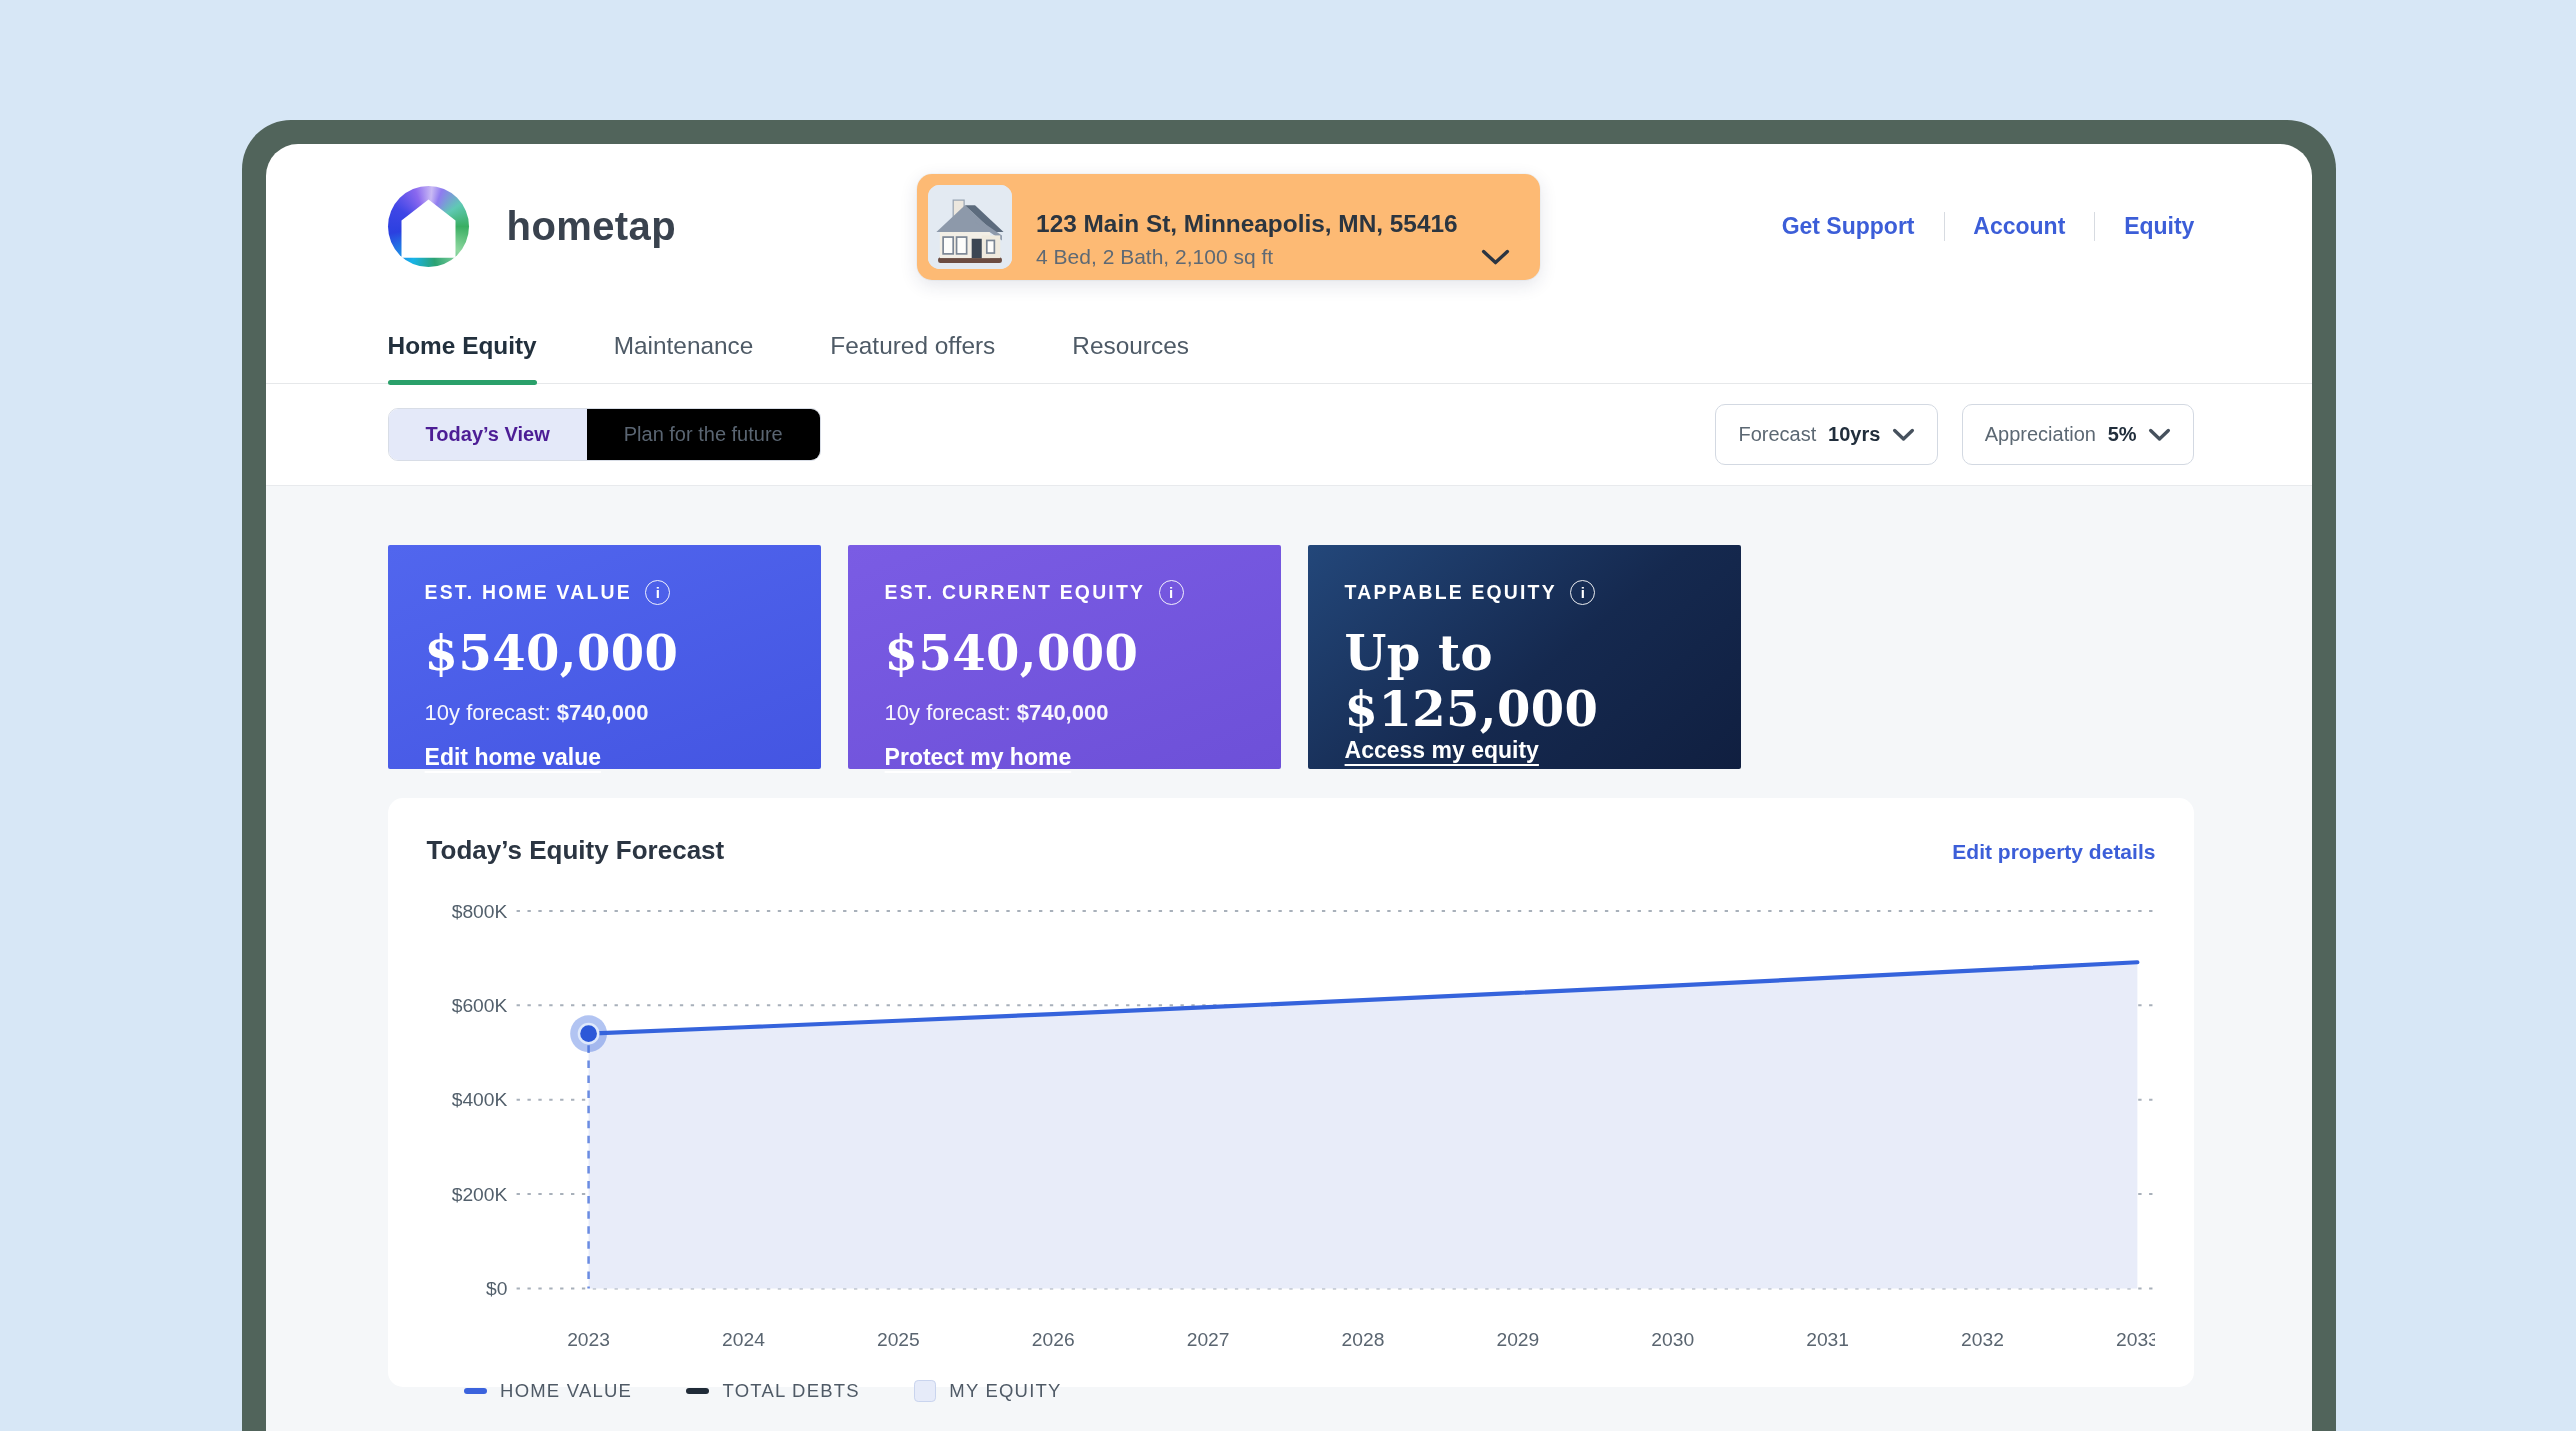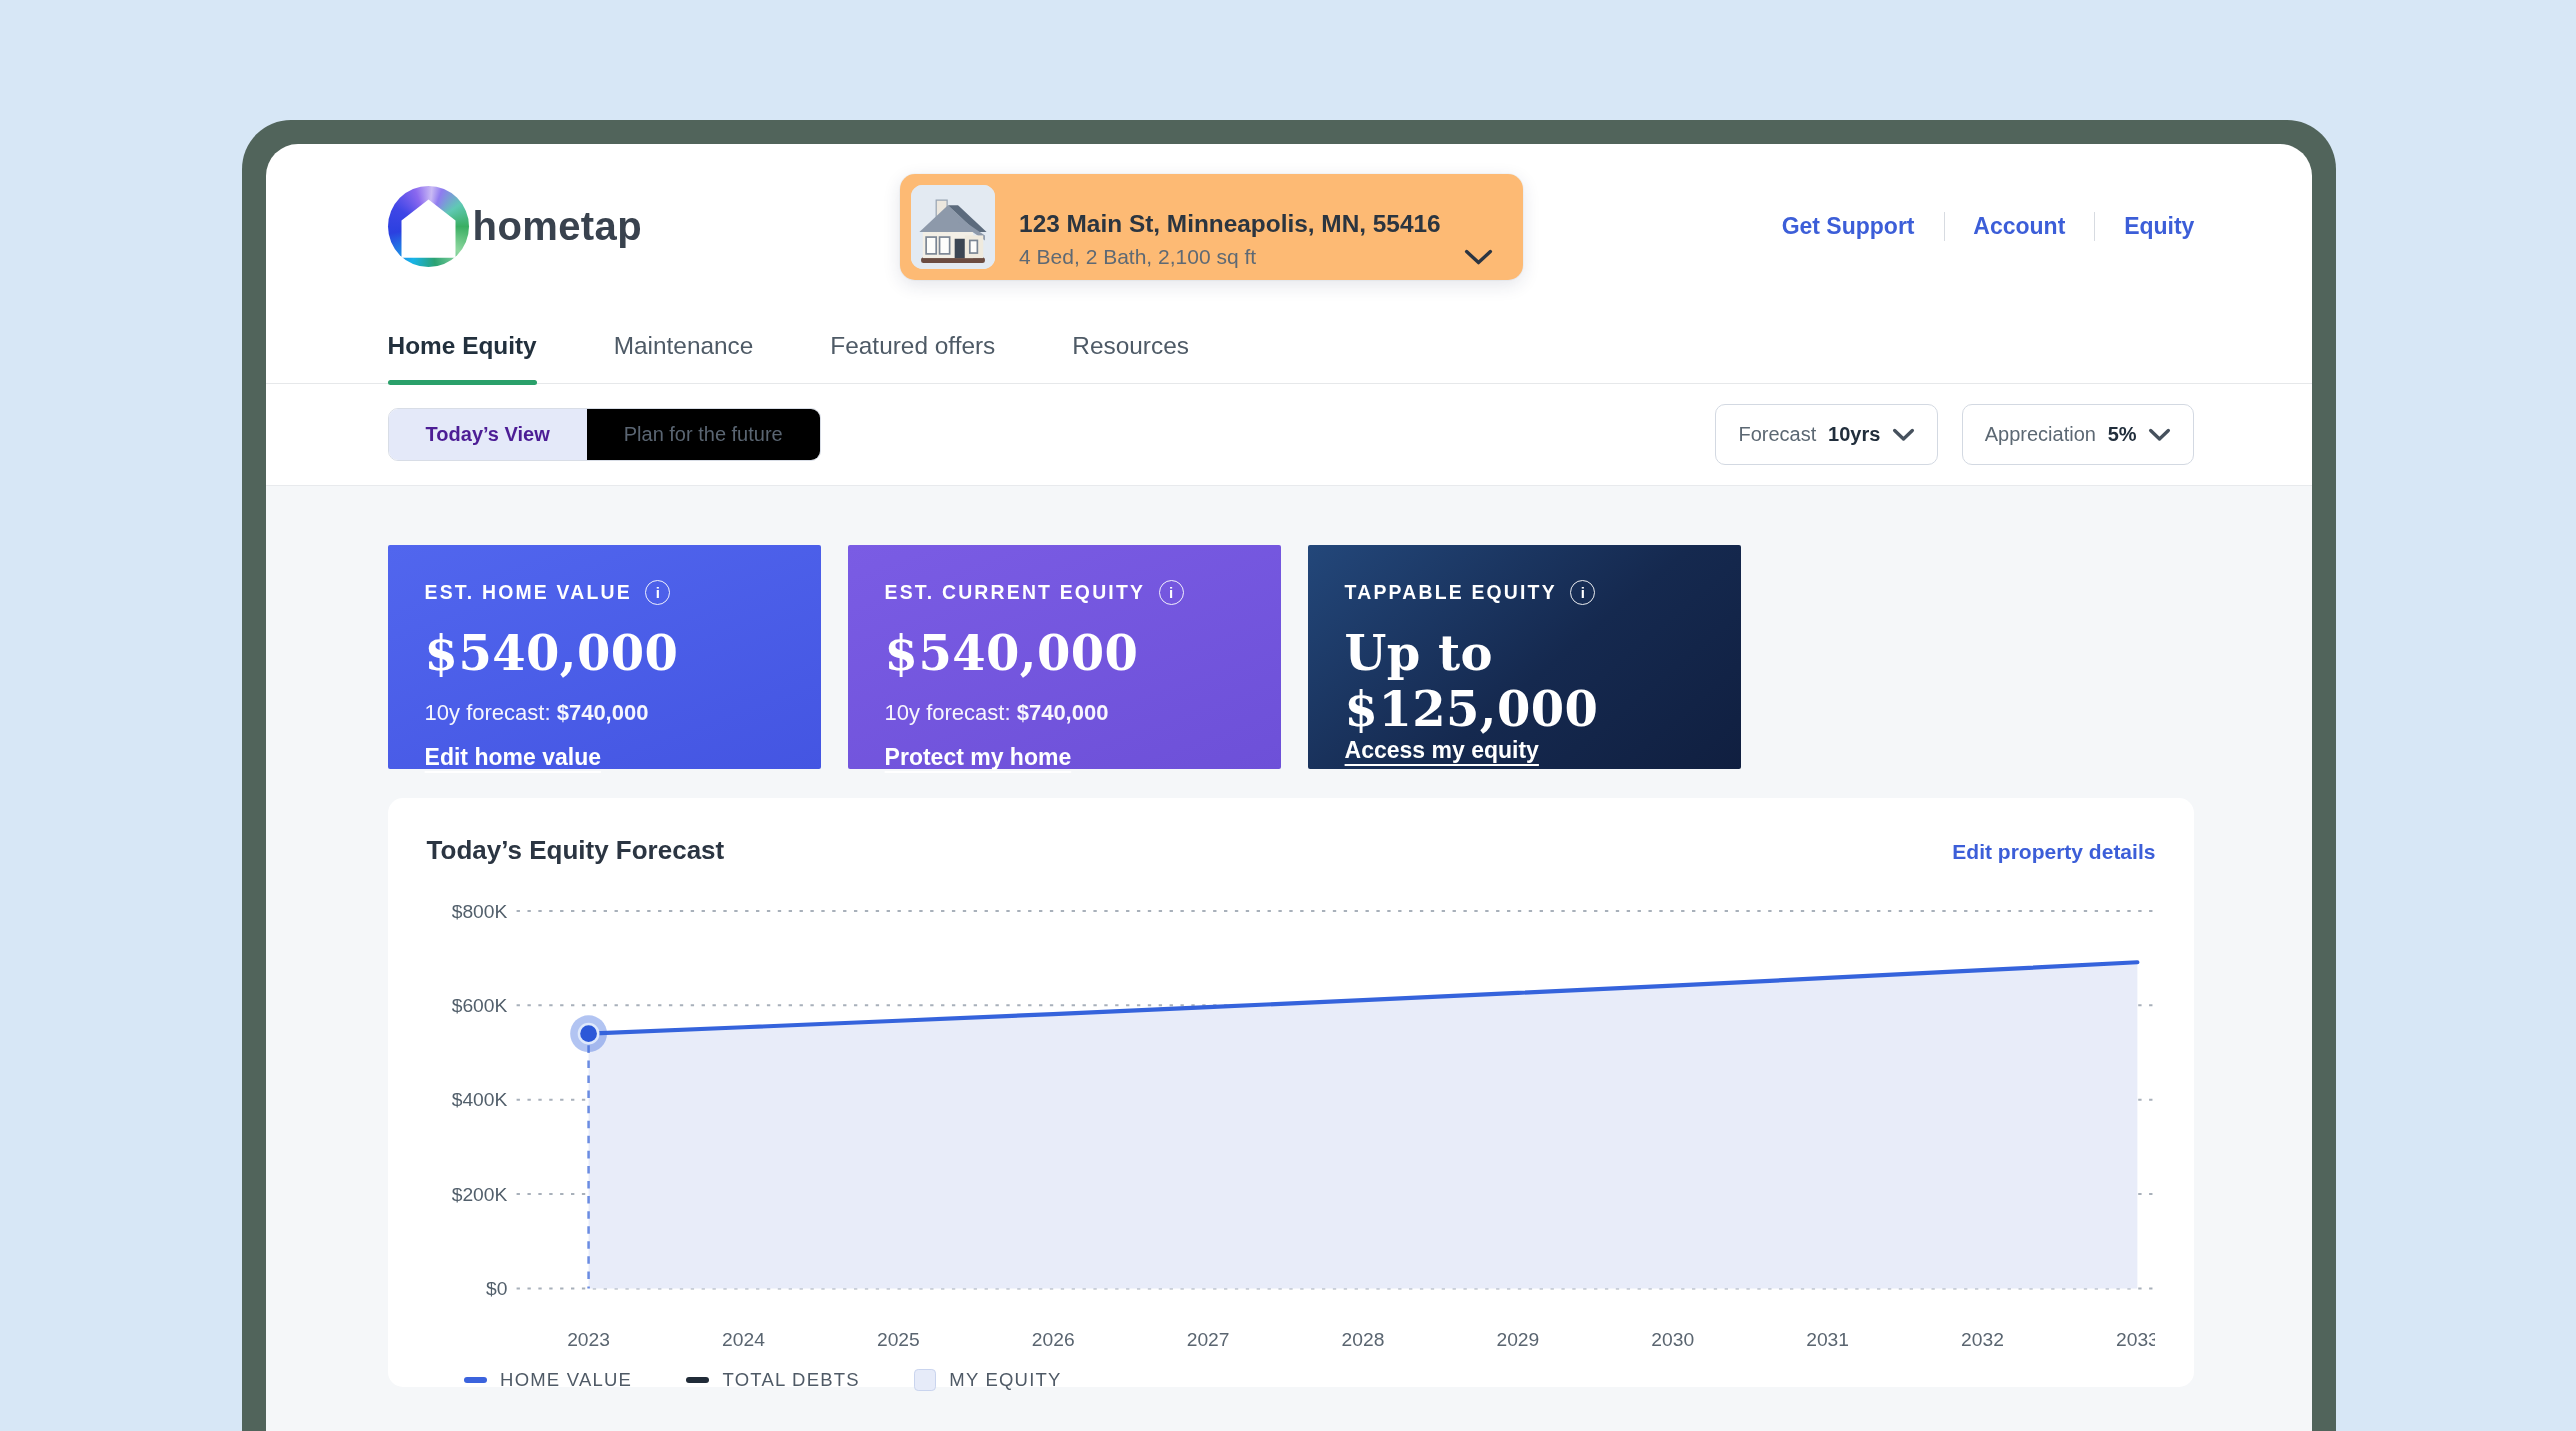--- a/index.html
+++ b/index.html
@@ -9,21 +9,21 @@
   
   .frame { position:absolute; left:242px; top:120px; width:2094px; height:1389px;
            background:#51645b; border-radius:49px 49px 0 0; }
   .window { position:absolute; left:23.6px; top:23.6px; right:23.6px; bottom:0;
             background:#ffffff; border-radius:32px 32px 0 0; overflow:hidden;
             display:flex; flex-direction:column; }
 
   
   .header { display:flex; align-items:center; justify-content:space-between;
             padding:30px 118px 0 122px; }
-  .logo { display:flex; align-items:center; gap:4px; }
+  .logo { display:flex; align-items:center; gap:38px; }
   .logo-mark { width:81px; height:81px; border-radius:50%; position:relative;
       background:conic-gradient(from 205deg,
         #18b4e9 0deg, #2b40e0 55deg, #3f46e6 95deg, #8a68ef 135deg,
         #c9baf4 160deg, #8f7bf0 175deg, #5fc9b4 210deg, #3aae62 245deg,
         #8fd8a0 285deg, #2ba273 325deg, #18b4e9 360deg); }
   .logo-mark svg { position:absolute; inset:0; }
   .logo-text { font-size:40px; font-weight:600; color:#39424e; letter-spacing:0.4px; }
 
   .address-card { display:flex; align-items:flex-end; gap:23.6px; background:#fdba74;
       border-radius:15px; padding:11px 30px 11px 11px; min-width:581px;
@@ -79,21 +79,21 @@
 
   
   .panel { background:#fff; border-radius:15px; margin-top:29px; padding:37px 39px 0 39px; height:589px; }
   .panel-head { display:flex; align-items:baseline; justify-content:space-between; }
   .panel-title { font-size:26px; font-weight:700; color:#2b3542; }
   .panel-link { font-size:21px; font-weight:600; color:#3c5ed8; cursor:pointer; }
   .chart-wrap { margin-top:23.6px; }
   svg.chart { display:block; width:100%; }
   svg.chart text { font-family:"Liberation Sans", sans-serif; }
 
-  .legend { display:flex; align-items:flex-start; gap:54px; margin-top:10px; padding-left:37px; }
+  .legend { display:flex; align-items:flex-start; gap:54px; margin-top:21px; padding-left:37px; }
   .legend-item { display:flex; align-items:center; gap:13.5px; }
   .legend-label { font-size:18.5px; letter-spacing:1.2px; color:#4f5a66; }
   .sw-line { width:23px; height:5.9px; border-radius:3.4px; }
   .sw-blue { background:#3b63dd; }
   .sw-dark { background:#202b38; }
   .sw-square { width:22px; height:22px; border-radius:4.2px; background:#e6ebf9; border:1.7px solid #c9d4ee; }
 </style>
 </head>
 <body>
 

